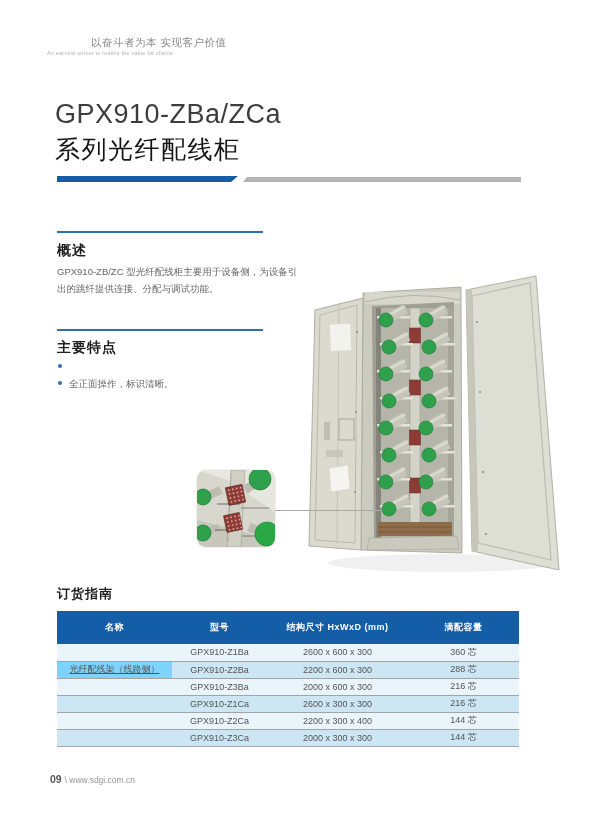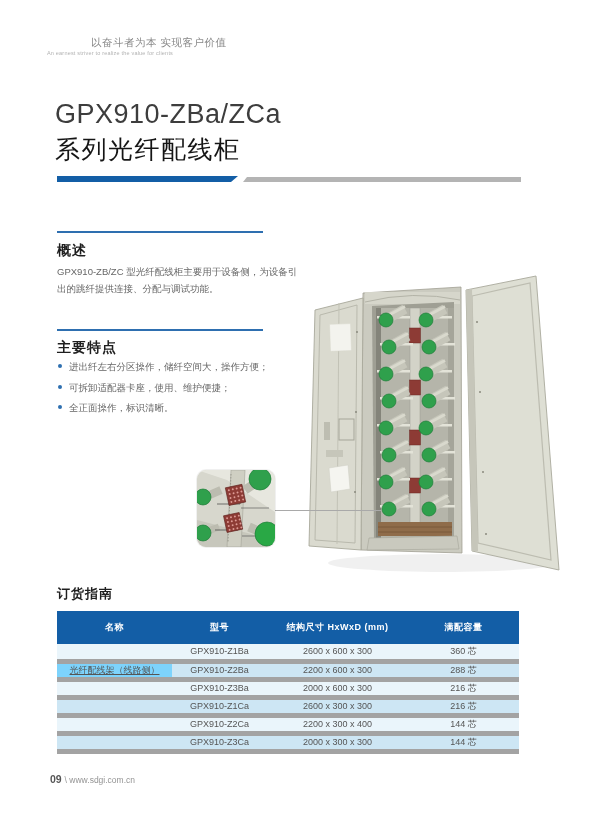--- a/index.html
+++ b/index.html
@@ -38,21 +38,21 @@
   
   .cabinet-fig { left:293px; top:272px; width:294px; height:308px; }
   .inset { left:197px; top:470px; width:78px; height:77px; border-radius:9px; overflow:hidden;
            box-shadow:0 0 0 1px rgba(0,0,0,0.06); }
   .callout { left:275px; top:510px; width:106px; height:1px; background:#a9a9a9; }
 
   
   .h-ordering { top:585px; font-size:13px; letter-spacing:1px; }
   .order-table { left:57px; top:611px; width:462px; border-collapse:collapse; table-layout:fixed; }
   .order-table th { height:33px; color:#fff; font-size:9px; font-weight:700; text-align:center; letter-spacing:0.5px; }
-  .order-table td { height:17px; font-size:9px; color:#555; text-align:center; border-bottom:5px solid #a3a3a3; }
+  .order-table td { height:17px; font-size:9px; color:#555; text-align:center; border-bottom:1px solid #a3a3a3; }
 
   
   .footer { left:50px; top:773px; font-size:10.5px; color:#5a5a5a; }
   .footer .pagenum { font-weight:700; color:#555; }
   .footer .url { font-size:8.5px; color:#949494; font-weight:400; }
 </style>
 </head>
 <body>
 
 <div class="abs slogan-cn">以奋斗者为本 实现客户价值</div>
@@ -65,25 +65,20 @@
 
 <div class="abs rule rule-overview" style="background:#2e6fb0;"></div>
 <div class="abs section-h h-overview">概述</div>
 <div class="abs overview-body">GPX910-ZB/ZC 型光纤配线柜主要用于设备侧，为设备引出的跳纤提供连接、分配与调试功能。</div>
 
 <div class="abs rule rule-features" style="background:#2e6fb0;"></div>
 <div class="abs section-h h-features">主要特点</div>
 <ul class="abs features-list">
   <li>
     <span class="dot" style="background:#2e6fb0;"></span>
-    <span>进出纤左右分区操作，储纤空间大，操作方便；</span>
-  </li>
-  <li>
-    <span class="dot" style="background:#2e6fb0;"></span>
-    <span>可拆卸适配器卡座，使用、维护便捷；</span>
   </li>
   <li>
     <span class="dot" style="background:#2e6fb0;"></span>
     <span>全正面操作，标识清晰。</span>
   </li>
 </ul>
 
 <div class="abs cabinet-fig">
   <svg viewBox="0 0 294 308" width="294" height="308" aria-hidden="true">
     <defs>

